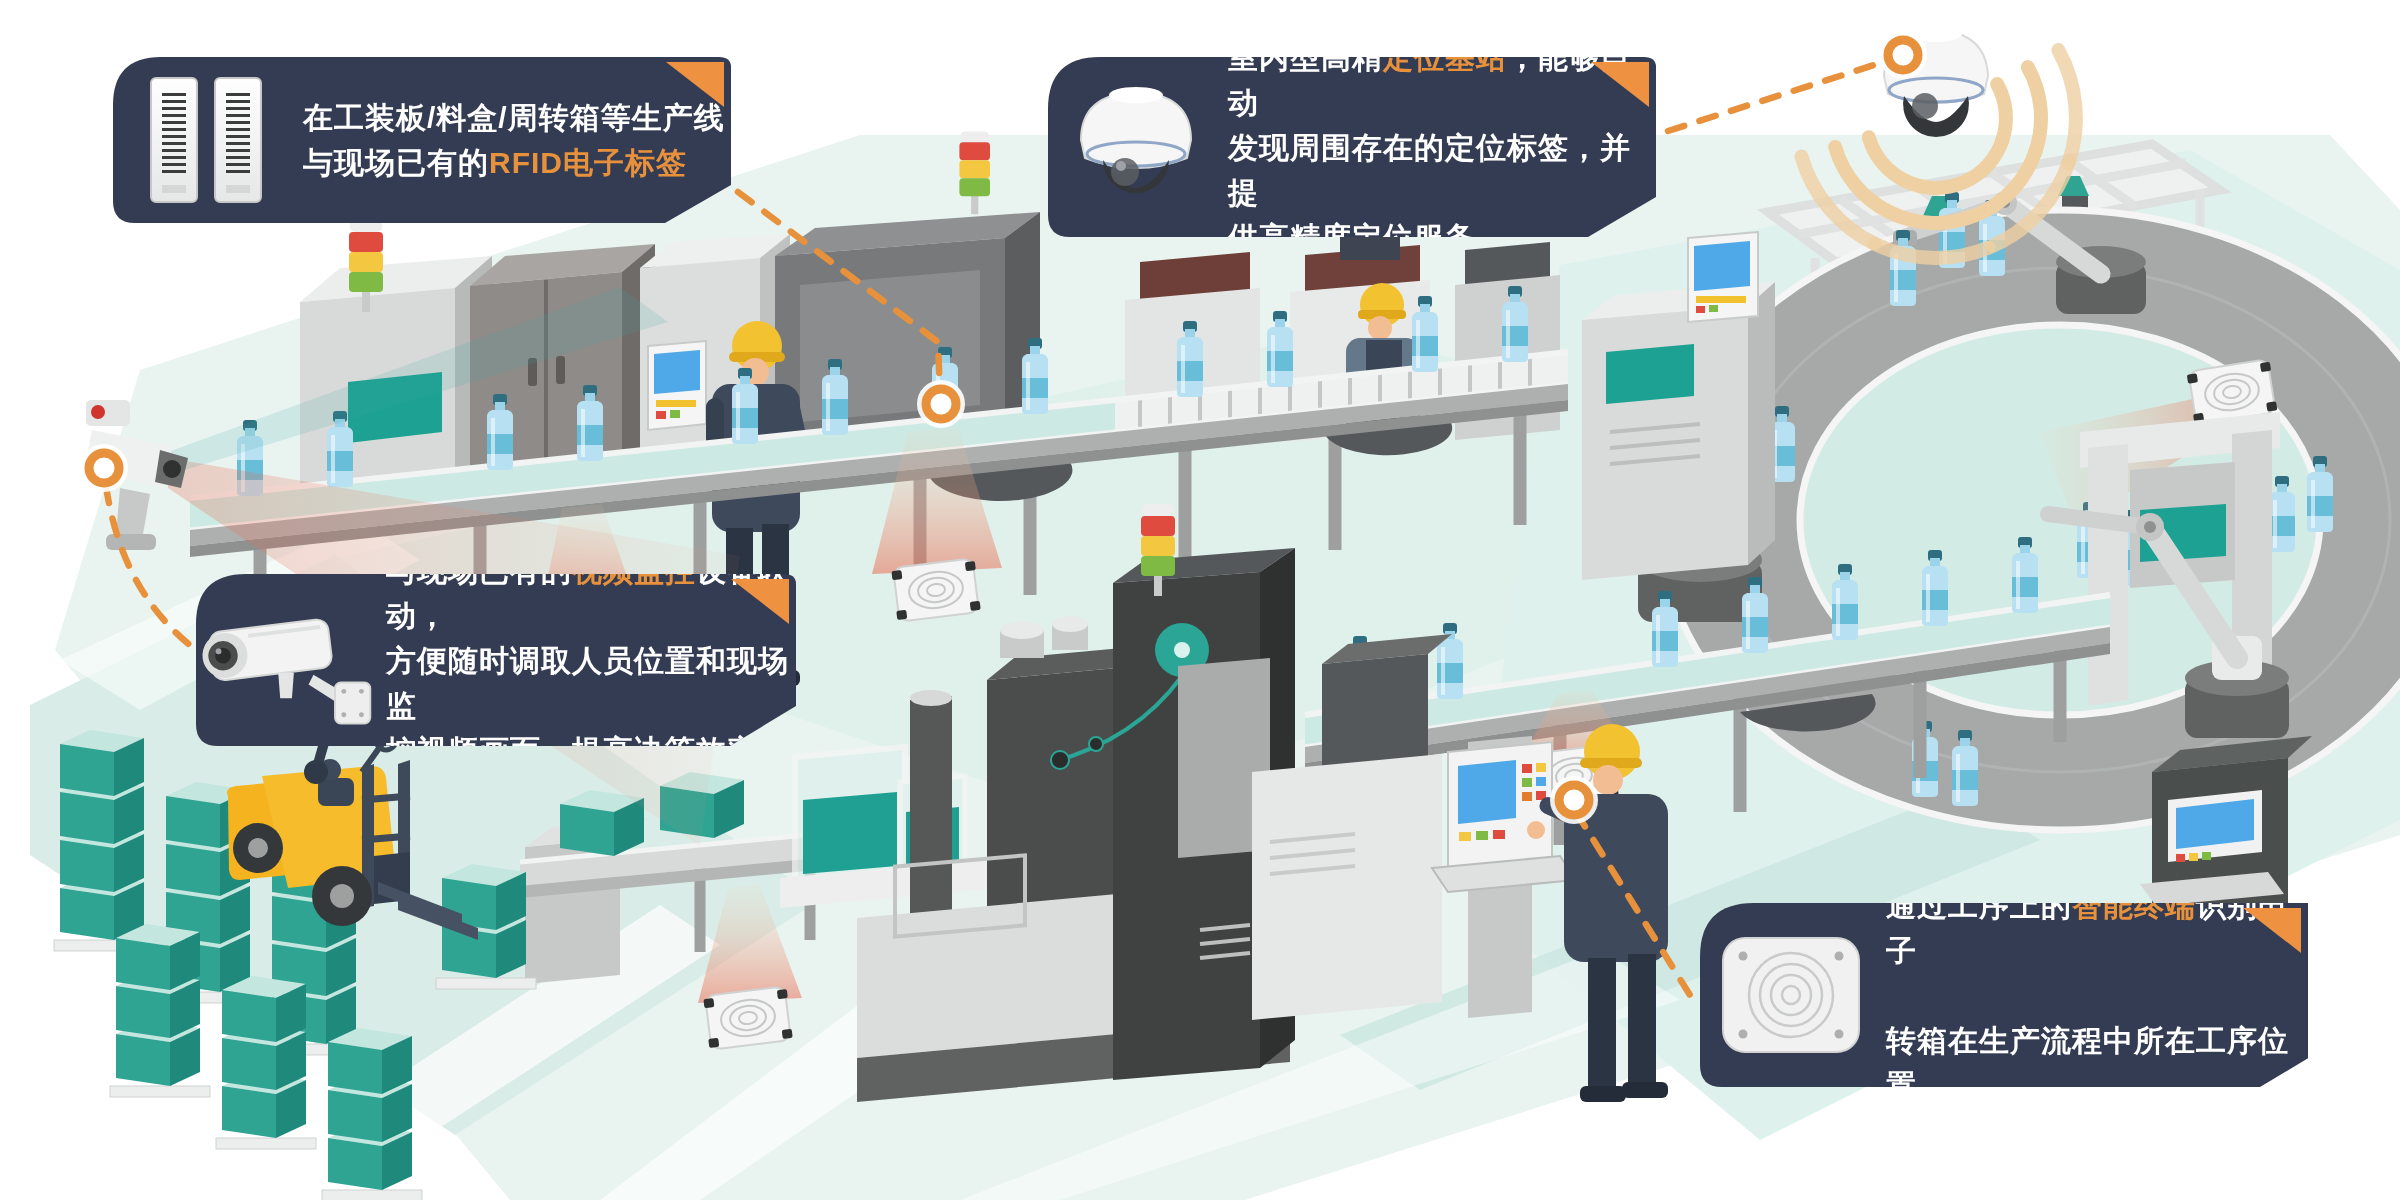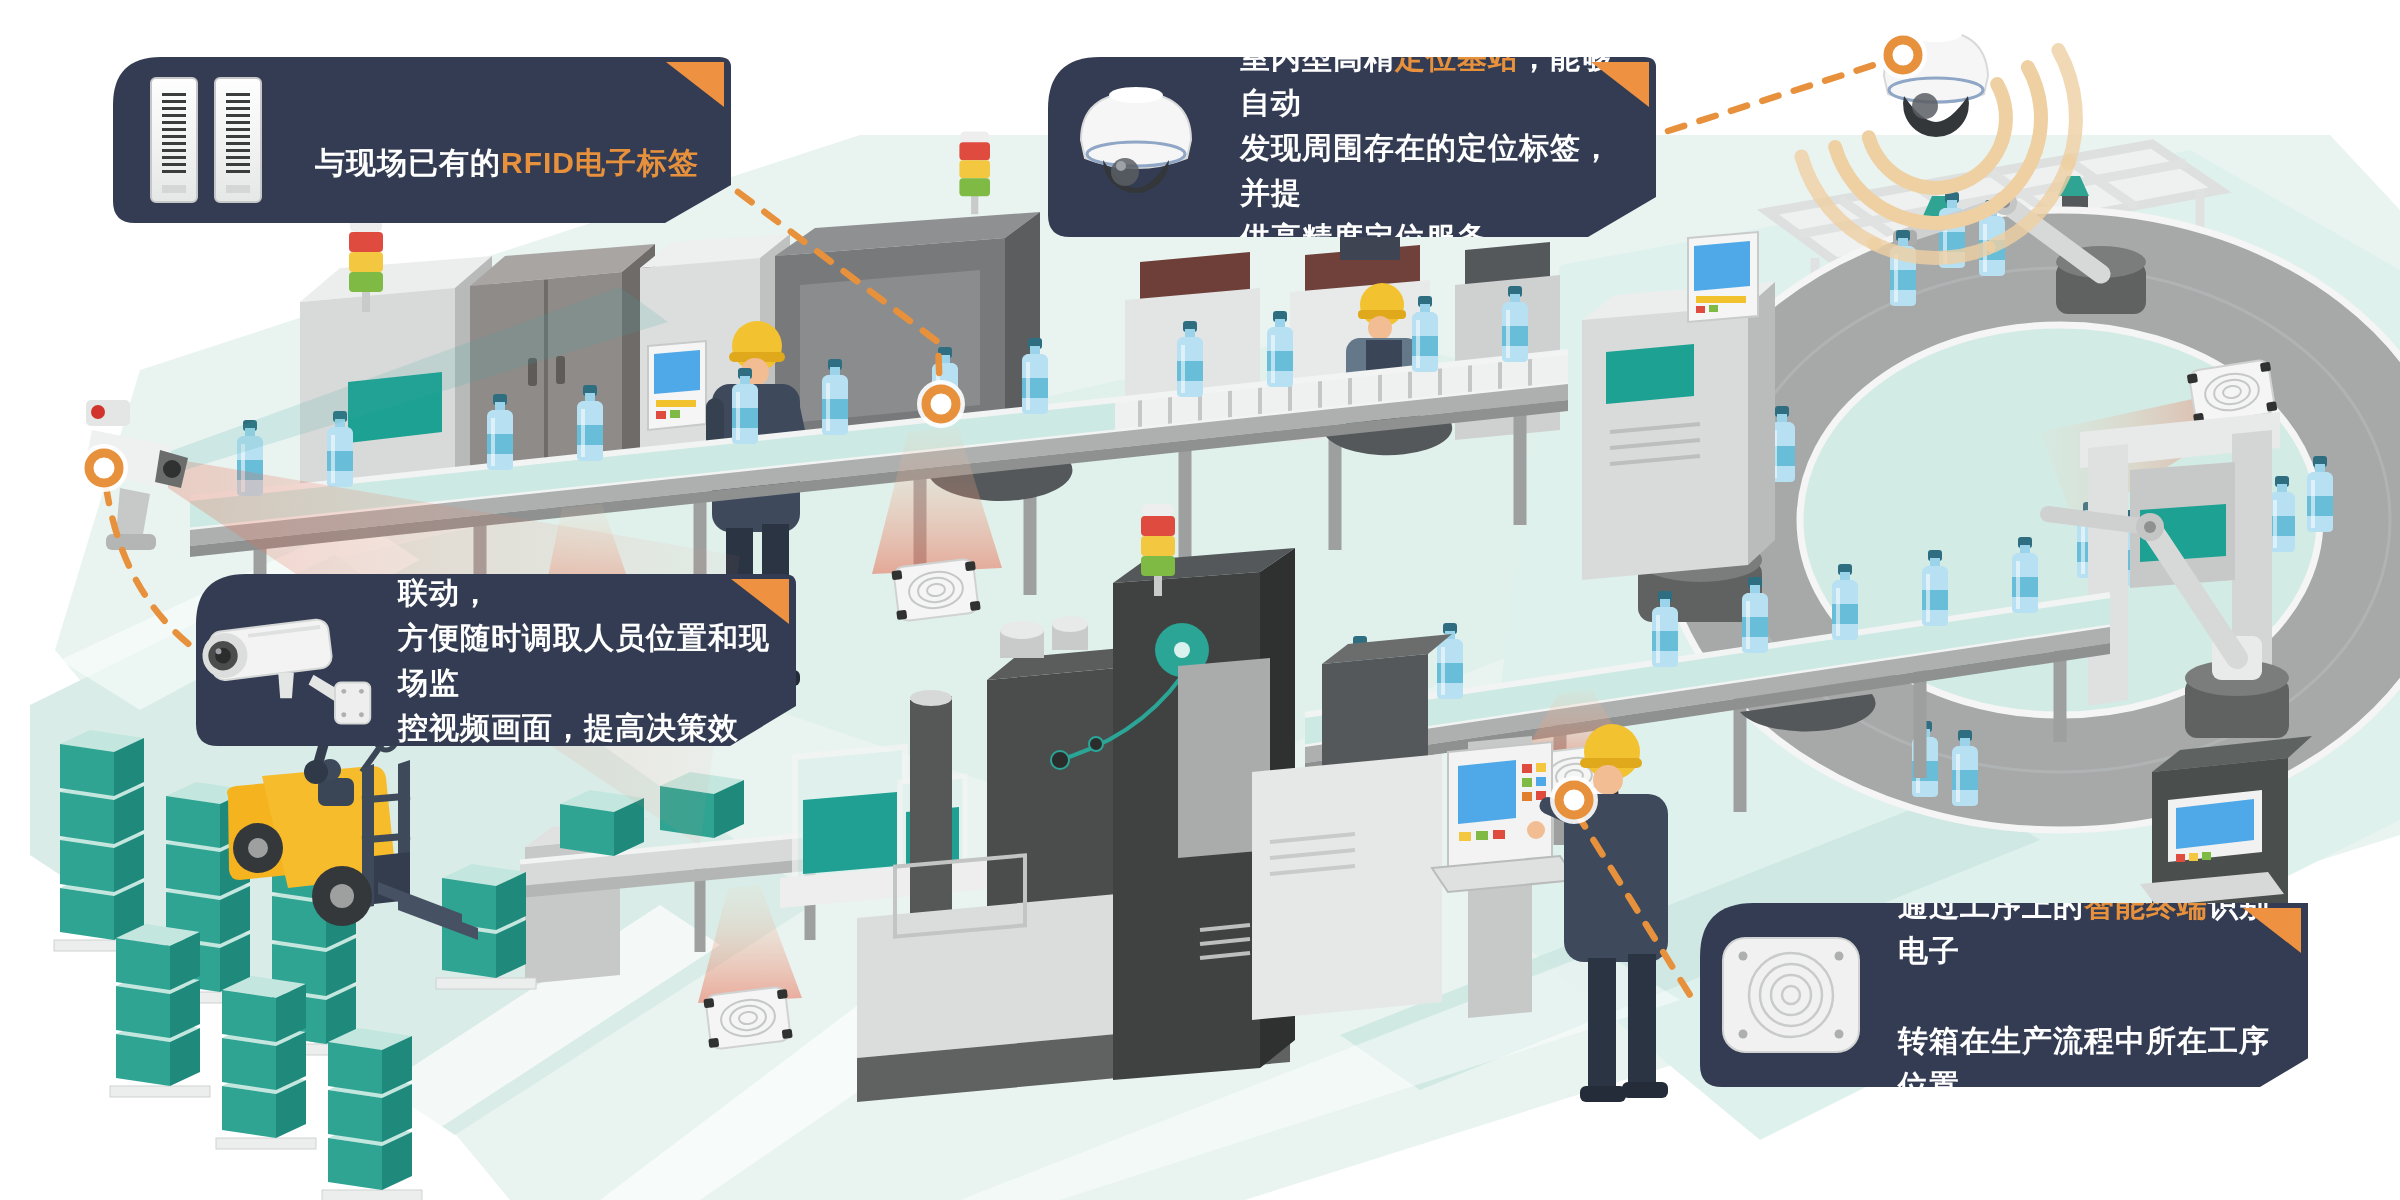--- a/index.html
+++ b/index.html
@@ -5,21 +5,21 @@
   html,body{margin:0;padding:0;background:#ffffff;}
   .stage{position:relative;width:2400px;height:1200px;background:#ffffff;overflow:hidden;
          font-family:"Liberation Sans",sans-serif;}
   .scene{position:absolute;left:0;top:0;}
 
   
   .callout{position:absolute;background:#333C52;color:#ffffff;display:flex;align-items:center;box-sizing:border-box;}
   .callout .corner-tri{position:absolute;top:5px;right:7px;width:58px;height:45px;
         background:#EE9141;clip-path:polygon(0 0,100% 0,100% 100%);}
   .callout-icon{flex:0 0 auto;display:flex;align-items:center;justify-content:center;}
-  .callout-text{margin:16px;font-size:30px;line-height:45px;font-weight:600;letter-spacing:1px;}
+  .callout-text{margin:4px;font-size:30px;line-height:45px;font-weight:600;letter-spacing:1px;}
   .callout-text .hl{color:#E8913C;}
   #callout-1{left:113px;top:57px;width:618px;height:166px;
      clip-path:path("M48 0 H606 Q618 0 618 10 V128 L552 166 H22 Q0 166 0 144 V48 Q0 0 48 0 Z");}
   #callout-1 .callout-icon{width:186px;}
   #callout-2{left:1048px;top:57px;width:608px;height:180px;
      clip-path:path("M52 0 H596 Q608 0 608 10 V140 L540 180 H22 Q0 180 0 158 V52 Q0 0 52 0 Z");}
   #callout-2 .callout-icon{width:176px;}
   #callout-3{left:196px;top:574px;width:600px;height:172px;
      clip-path:path("M50 0 H588 Q600 0 600 10 V132 L534 172 H22 Q0 172 0 150 V50 Q0 0 50 0 Z");}
   #callout-3 .callout-icon{width:186px;}
@@ -579,21 +579,21 @@
       <div class="rfid-tag">
             <div class="bars"></div>
             <div class="foot"></div>
           </div>
       <div class="rfid-tag">
             <div class="bars"></div>
             <div class="foot"></div>
           </div>
     </div>
   </div>
-  <p class="callout-text"><br><span>与现场已有的</span><span class="hl">RFID电子标签</span></p>
+  <p class="callout-text"><span>在工装板/料盒/周转箱等生产线</span><br><span>与现场已有的</span><span class="hl">RFID电子标签</span></p>
 </div>
 
 <div class="callout" id="callout-2">
   <span class="corner-tri"></span>
   <div class="callout-icon">
     <svg width="150" height="130" viewBox="0 0 150 130">
       <path d="M20,58 Q20,12 75,10 Q130,12 130,58 L126,76 Q75,96 24,76 Z" fill="#F5F6F5" stroke="#D8DADA" stroke-width="2"></path>
       <ellipse cx="75" cy="72" rx="49" ry="12" fill="none" stroke="#8FA6C6" stroke-width="3"></ellipse>
       <path d="M42,78 A33,33 0 1 0 108,78 Q90,106 75,106 Q60,106 42,78 Z" fill="#34373A"></path>
       <circle cx="64" cy="90" r="14" fill="#5A5E63" opacity="0.85"></circle>

